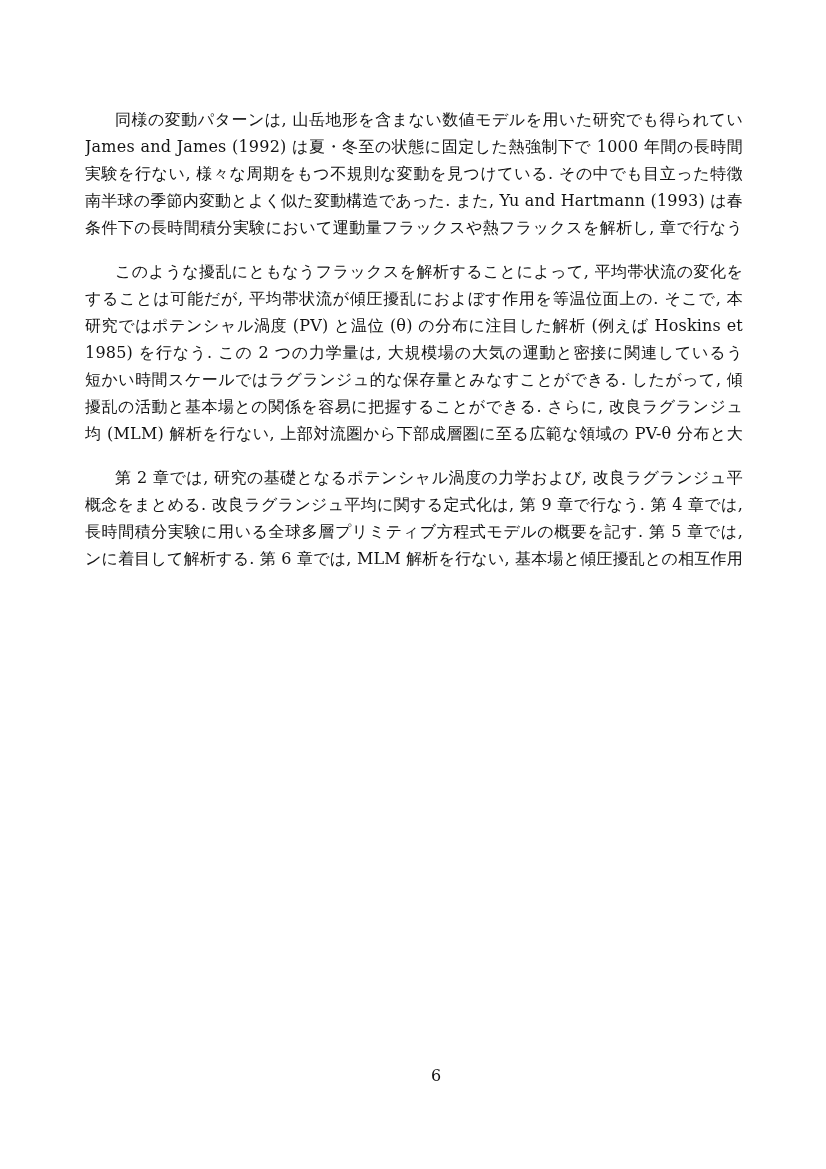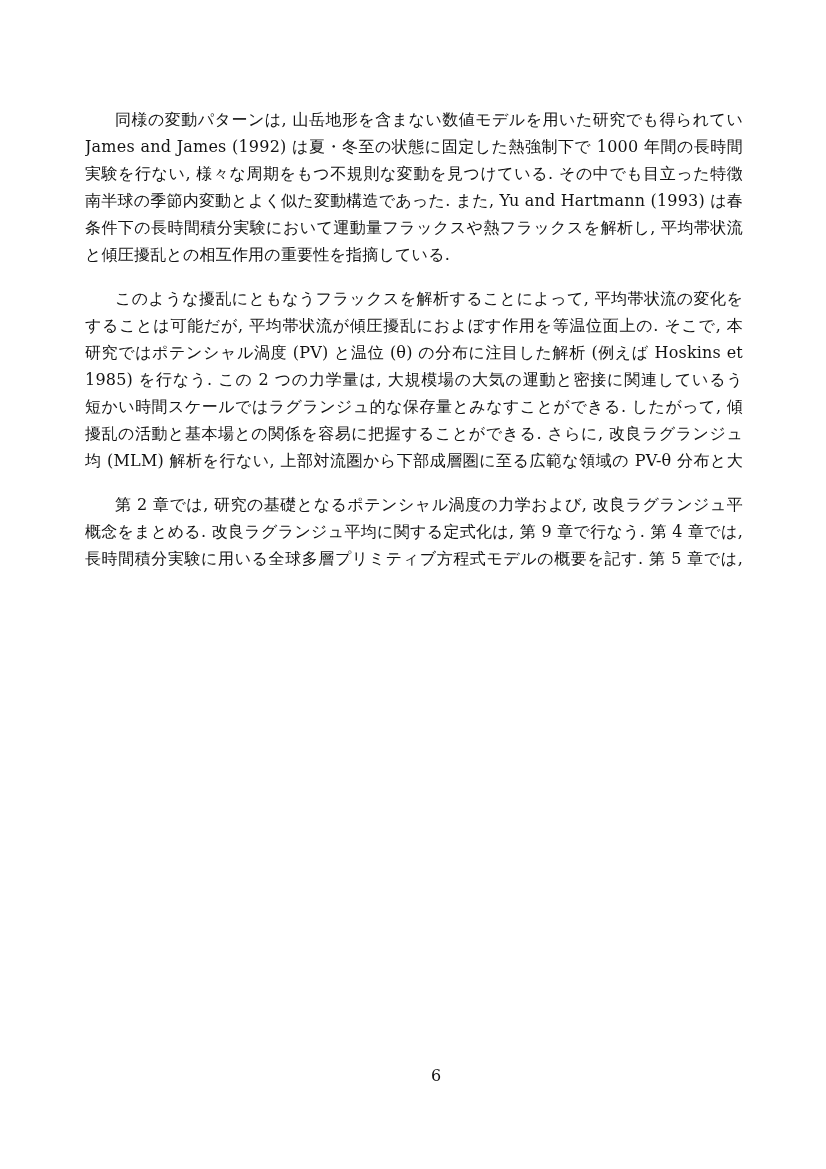--- a/index.html
+++ b/index.html
@@ -56,36 +56,36 @@
 <body>
 
 <div class="page">
   <div class="textblock">
 
     <div class="para">
       <div class="line first">同様の変動パターンは, 山岳地形を含まない数値モデルを用いた研究でも得られている.</div>
       <div class="line">James and James (1992) は夏・冬至の状態に固定した熱強制下で 1000 年間の長時間積分</div>
       <div class="line">実験を行ない, 様々な周期をもつ不規則な変動を見つけている. その中でも目立った特徴は,</div>
       <div class="line">南半球の季節内変動とよく似た変動構造であった. また, Yu and Hartmann (1993) は春分</div>
-      <div class="line">条件下の長時間積分実験において運動量フラックスや熱フラックスを解析し, 平均帯状流</div>
-      <div class="line last">と傾圧擾乱との相互作用の重要性を指摘している.</div>
+      <div class="line">条件下の長時間積分実験において運動量フラックスや熱フラックスを解析し, 章で行なう</div>
     </div>
 
     <div class="para">
       <div class="line first">このような擾乱にともなうフラックスを解析することによって, 平均帯状流の変化を説明</div>
       <div class="line">することは可能だが, 平均帯状流が傾圧擾乱におよぼす作用を等温位面上の. そこで, 本</div>
       <div class="line">研究ではポテンシャル渦度 (PV) と温位 (θ) の分布に注目した解析 (例えば Hoskins et al.</div>
       <div class="line">1985) を行なう. この 2 つの力学量は, 大規模場の大気の運動と密接に関連しているうえ,</div>
       <div class="line">短かい時間スケールではラグランジュ的な保存量とみなすことができる. したがって, 傾圧</div>
       <div class="line">擾乱の活動と基本場との関係を容易に把握することができる. さらに, 改良ラグランジュ平</div>
       <div class="line">均 (MLM) 解析を行ない, 上部対流圏から下部成層圏に至る広範な領域の PV-θ 分布と大気</div>
     </div>
 
     <div class="para">
       <div class="line first">第 2 章では, 研究の基礎となるポテンシャル渦度の力学および, 改良ラグランジュ平均の</div>
       <div class="line">概念をまとめる. 改良ラグランジュ平均に関する定式化は, 第 9 章で行なう. 第 4 章では,</div>
       <div class="line">長時間積分実験に用いる全球多層プリミティブ方程式モデルの概要を記す. 第 5 章では, 長</div>
+      <div class="line">ンに着目して解析する. 第 6 章では, MLM 解析を行ない, 基本場と傾圧擾乱との相互作用</div>
     </div>
 
   </div>
 
   <div class="pagenum">6</div>
 </div>
 
 </body></html>

